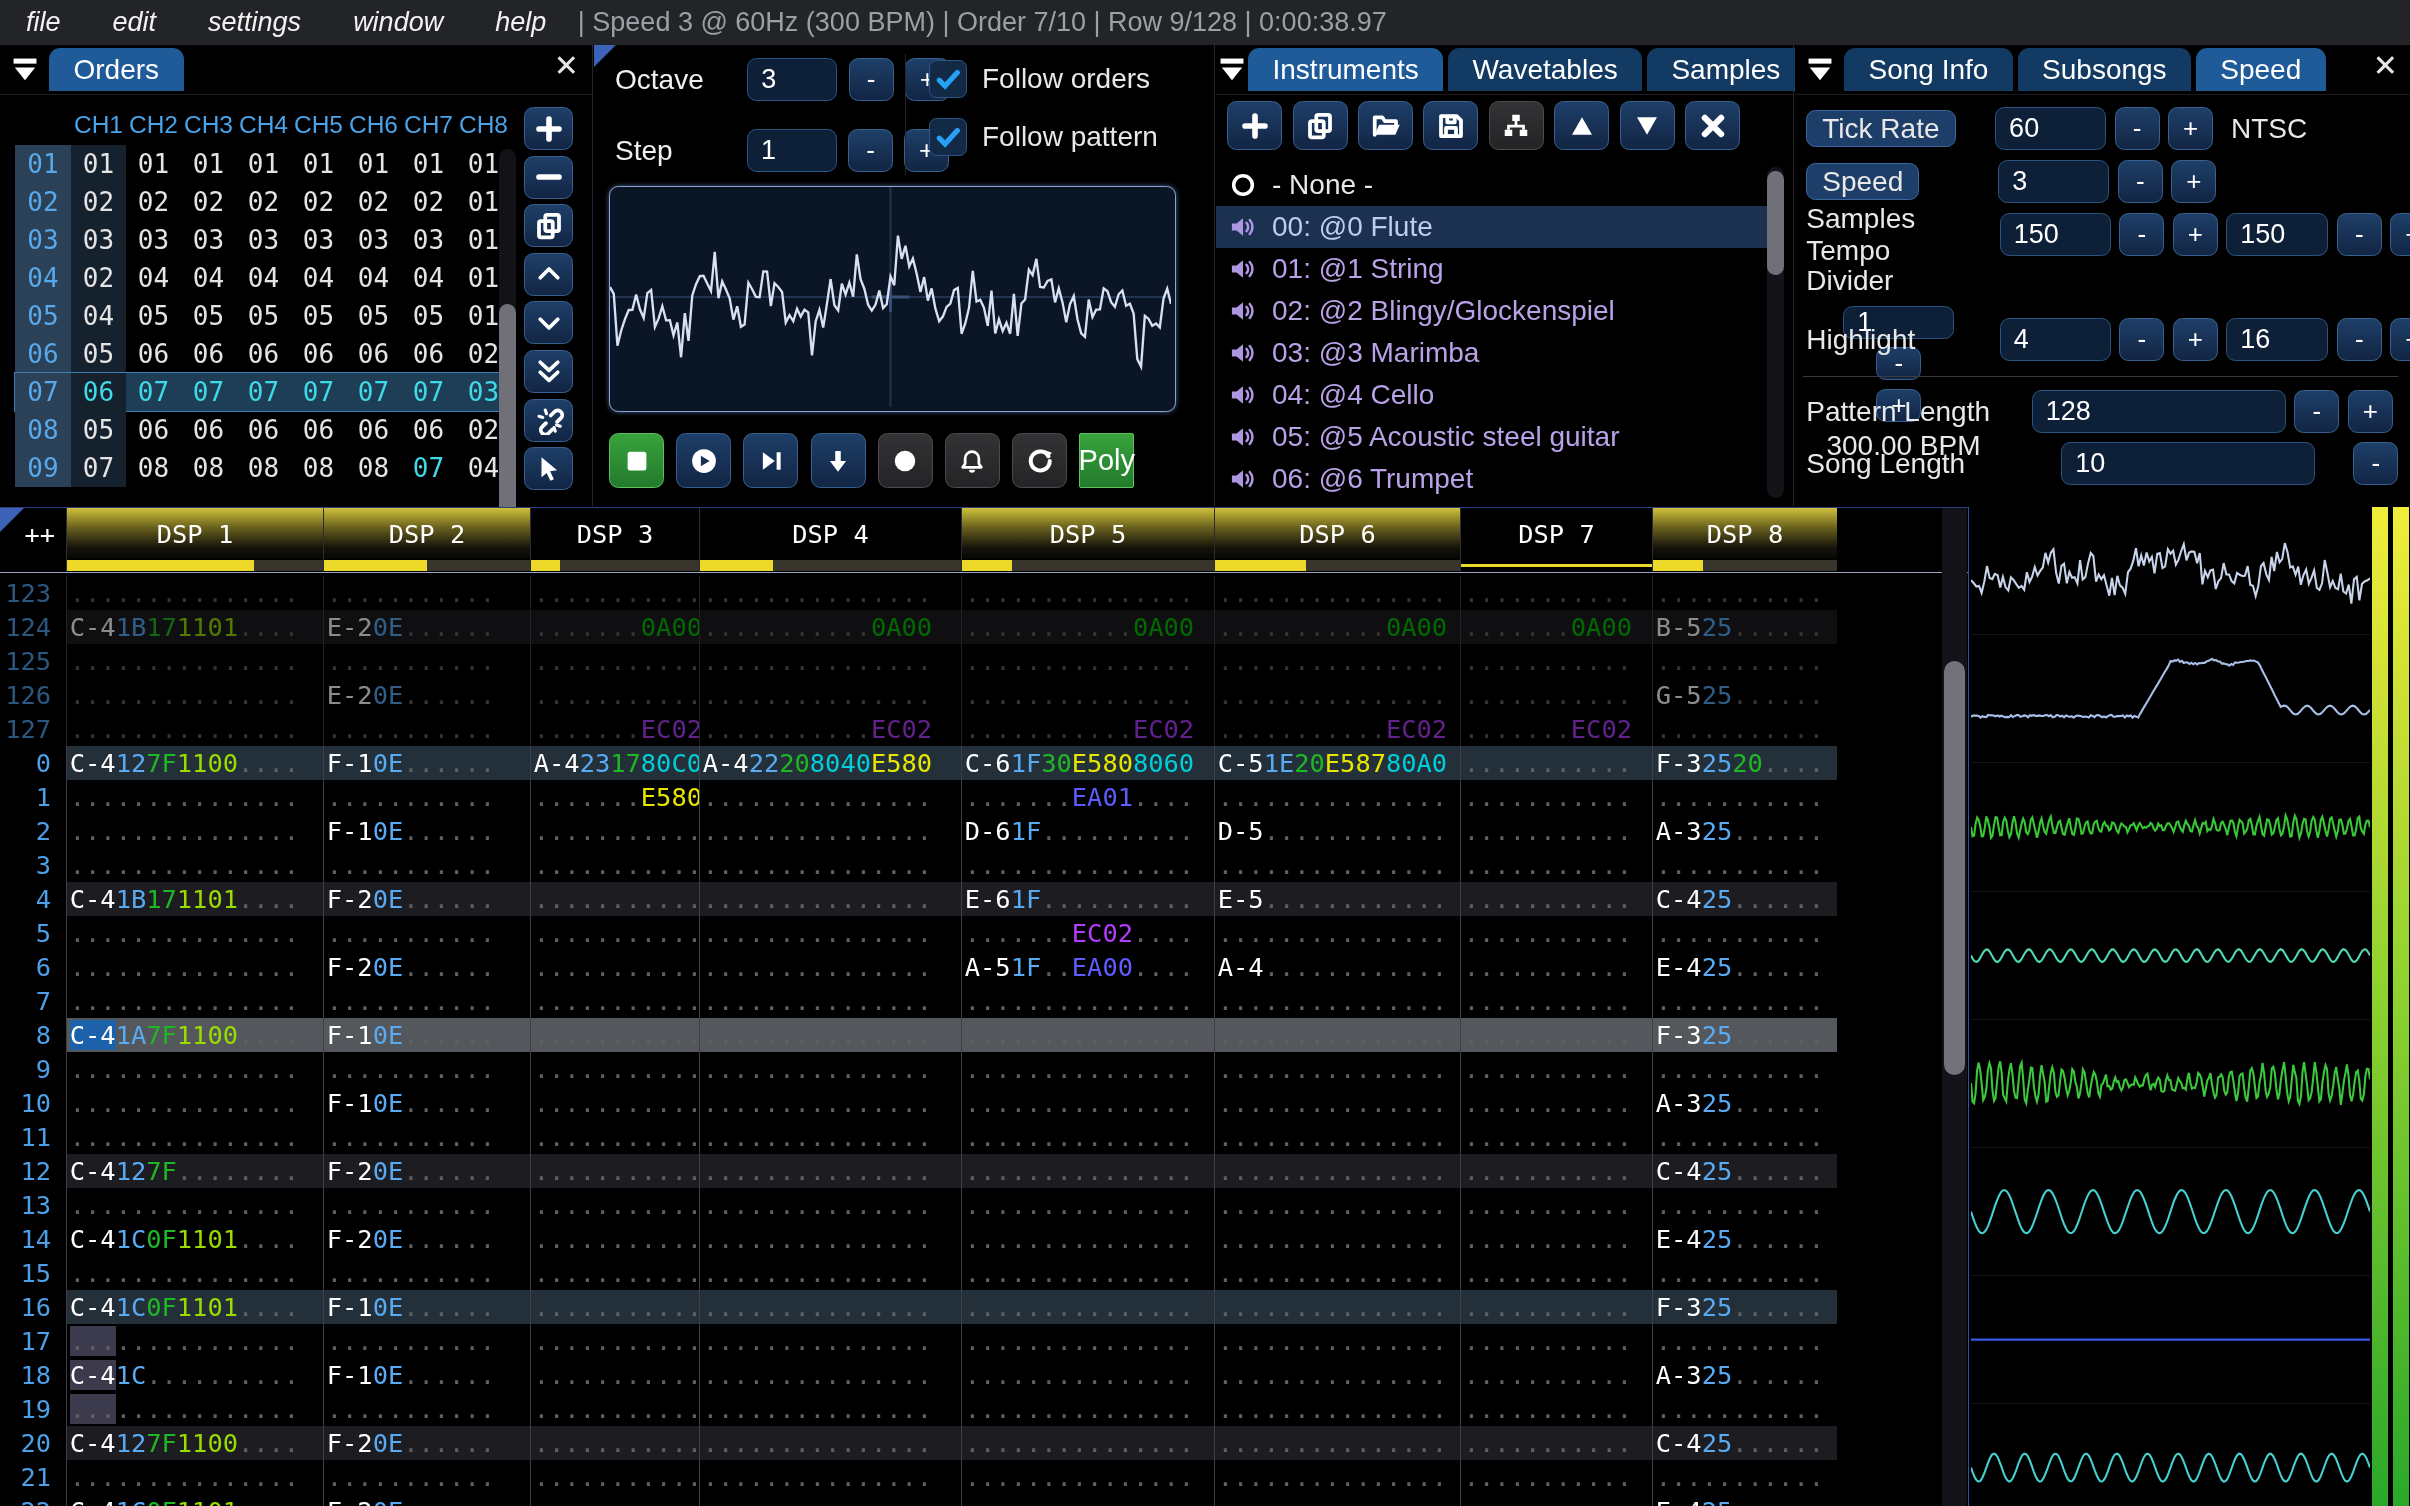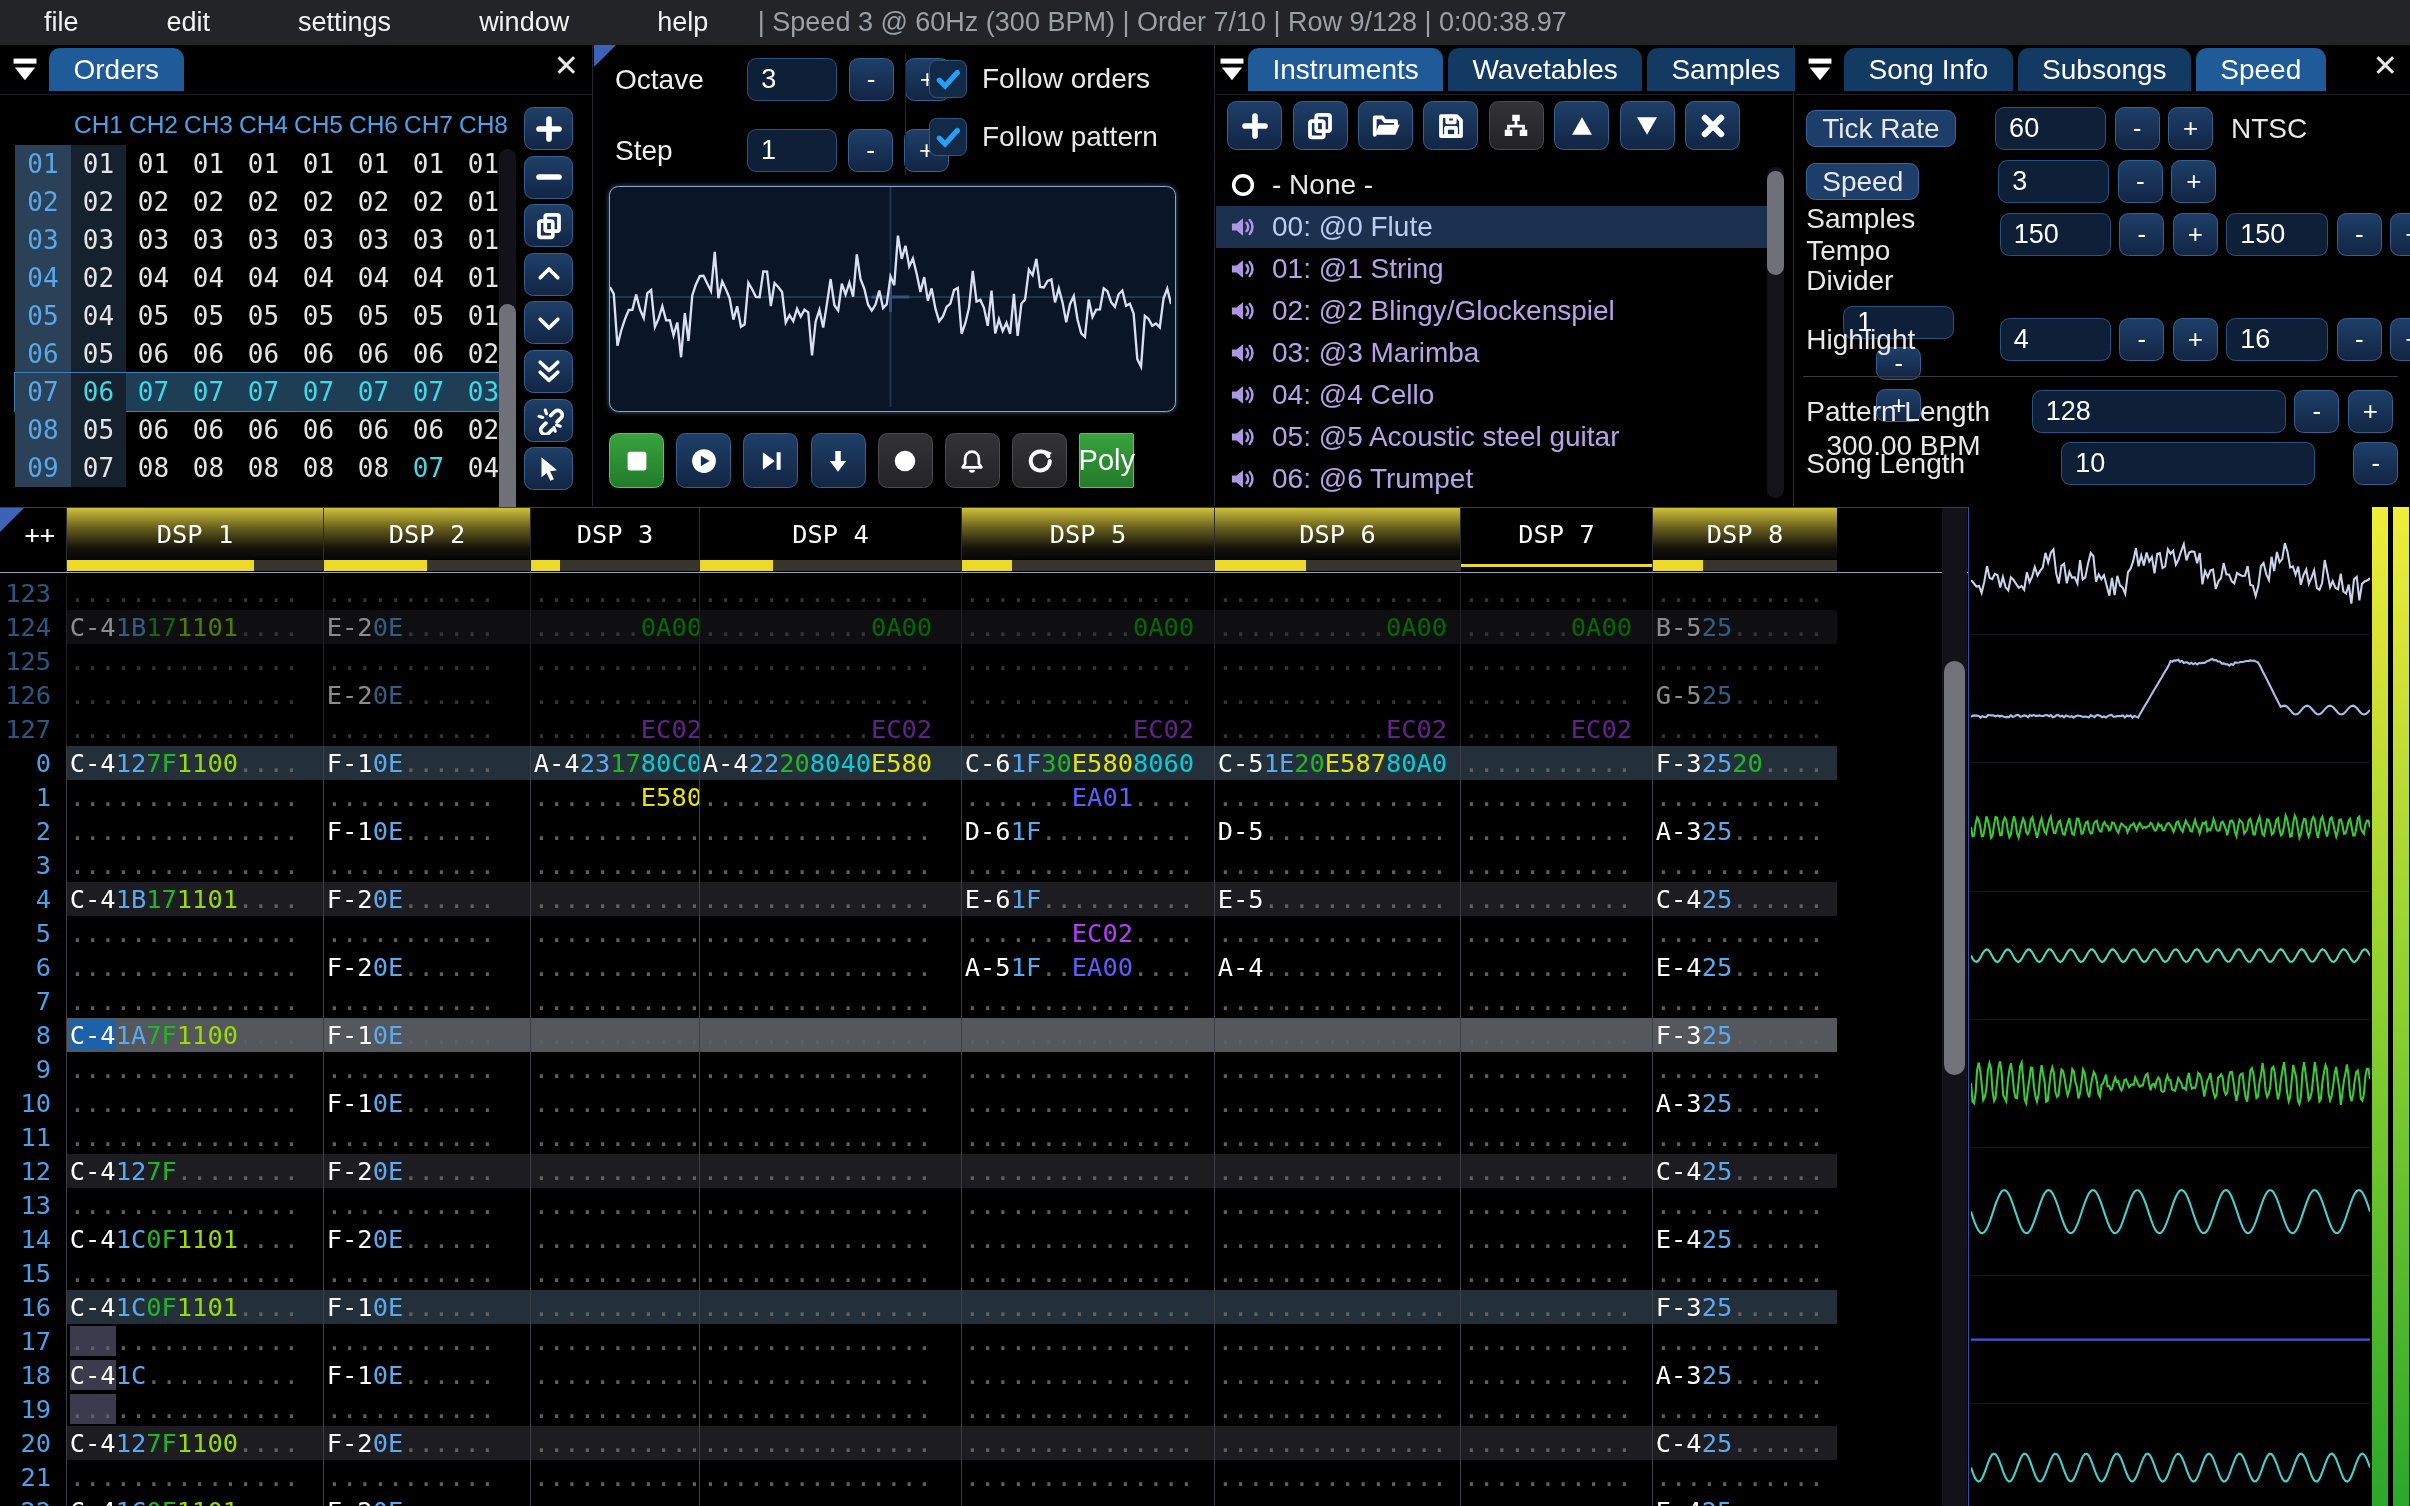--- a/index.html
+++ b/index.html
@@ -1,20 +1,20 @@
 <!DOCTYPE html>
 <html style="font-size:15px"><head>
 <meta charset="utf-8">
 <style>
   html,body{margin:0;padding:0;width:2411px;height:1507px;background:#000;overflow:hidden;
     font-family:"Liberation Sans",sans-serif;color:#e8e8e8;}
   
   .menubar{position:absolute;left:0;top:0;width:2411px;height:45px;background:#232428;
     display:flex;align-items:center;font-size:27px;border-bottom:0.9px solid #111;}
-  .menu-item{padding:0 44px;color:#f2f2f2;}
+  .menu-item{padding:0 26px;color:#f2f2f2;font-style:italic;}
   .statusbar{color:#9aa0a6;font-size:27px;margin-left:5.6px;white-space:nowrap;}
   
   .panel{position:absolute;background:#000;box-sizing:border-box;}
   .tabbar{display:flex;align-items:center;height:49px;border-bottom:0.9px solid #1c1c22;position:relative;}
   .collapse-btn{width:49px;height:43px;display:flex;align-items:center;justify-content:center;}
   .tab{height:43px;display:flex;align-items:center;padding:0 24.5px;margin-right:4.7px;font-size:28px;
     color:#fff;background:#133a62;border-radius:11.3px 11.3px 0 0;}
   .tab.active{background:#1f5b99;}
   .close-x{margin-left:auto;margin-right:13px;margin-bottom:7.5px;font-size:30px;color:#e8e8e8;}
   

